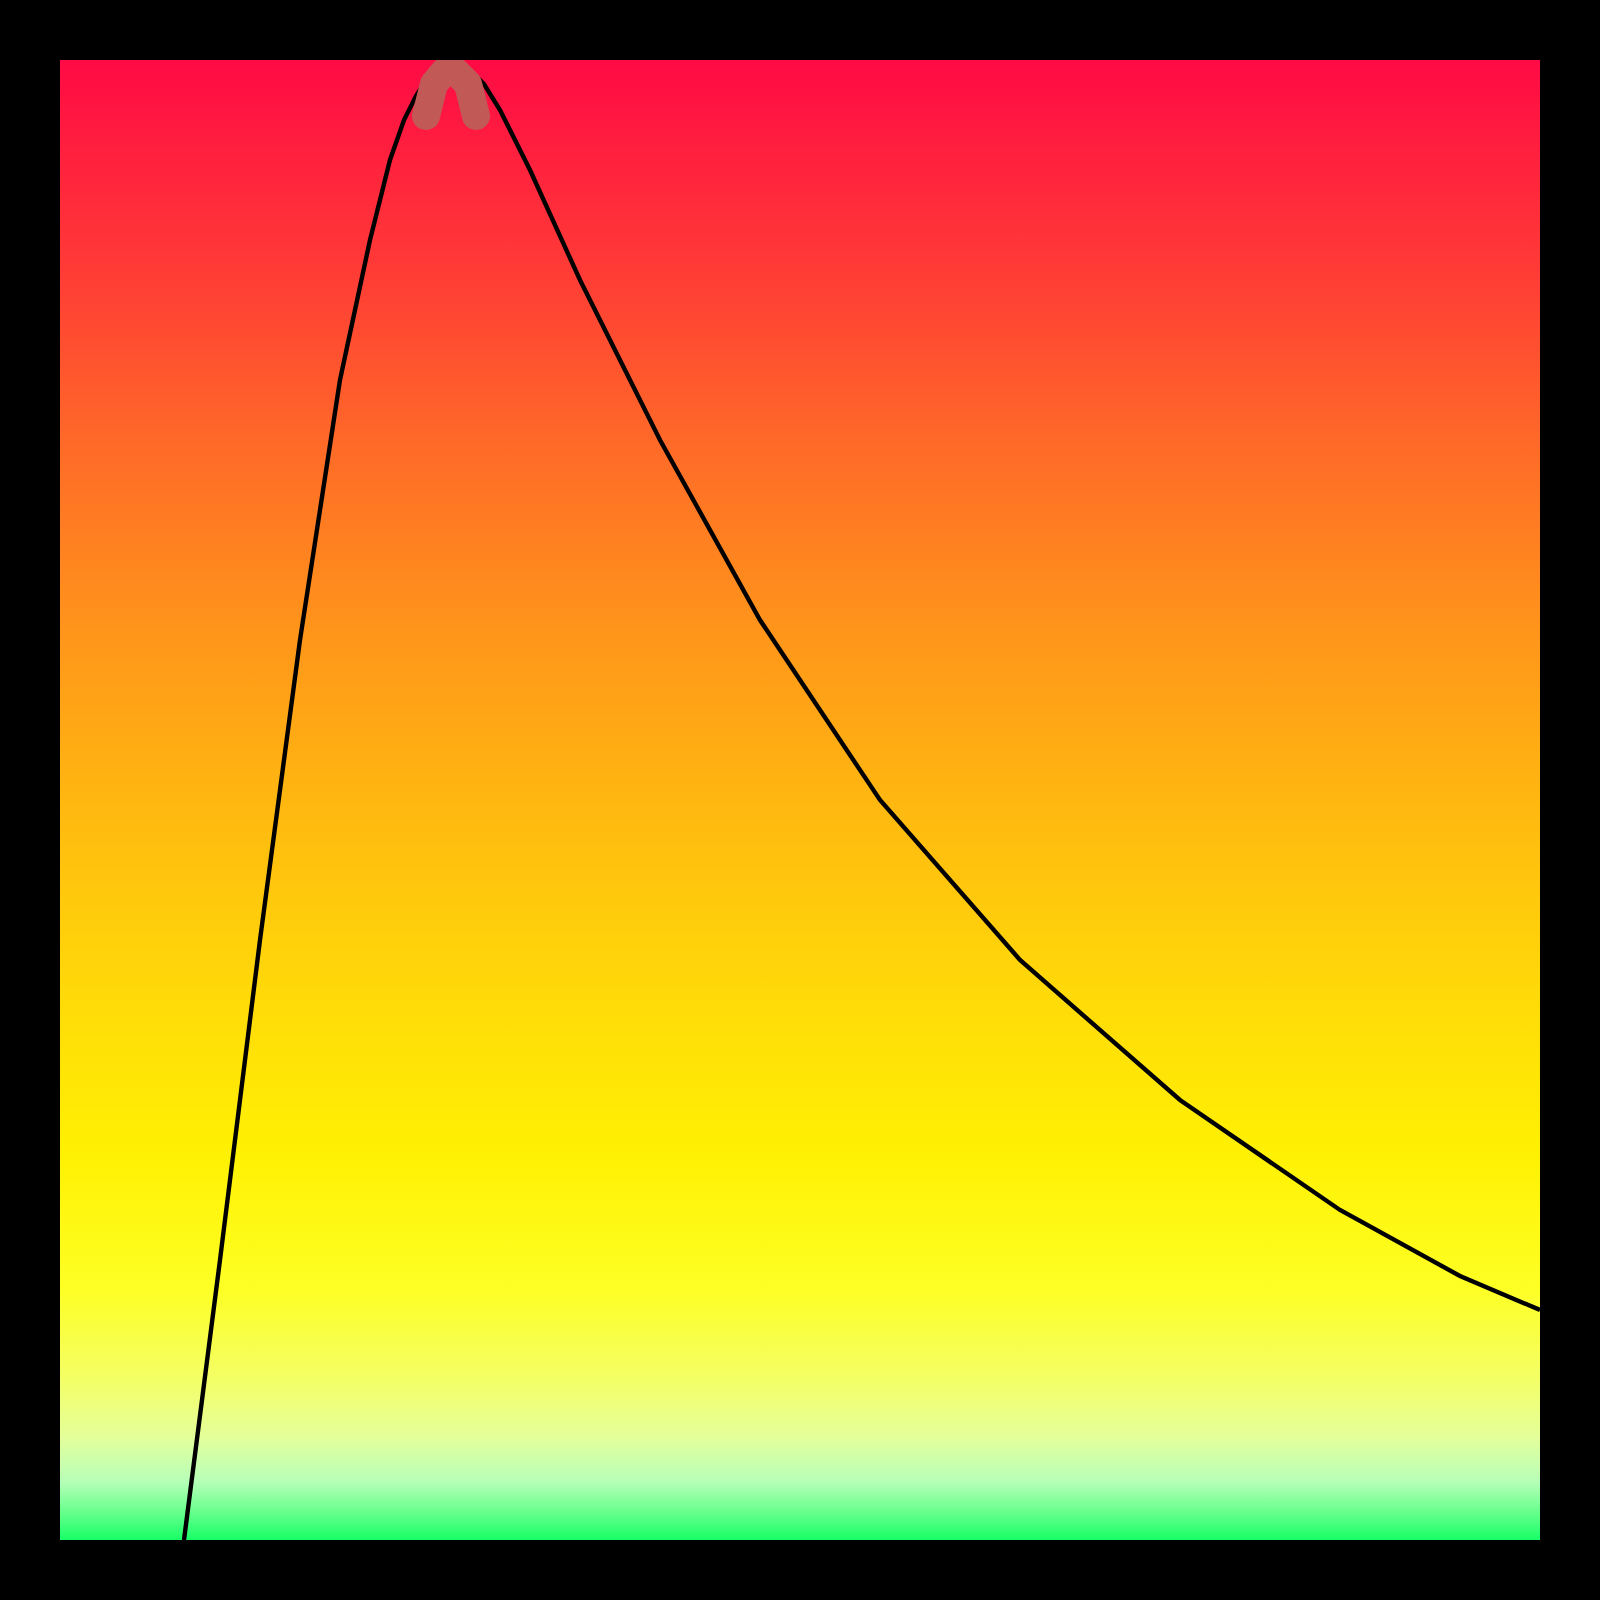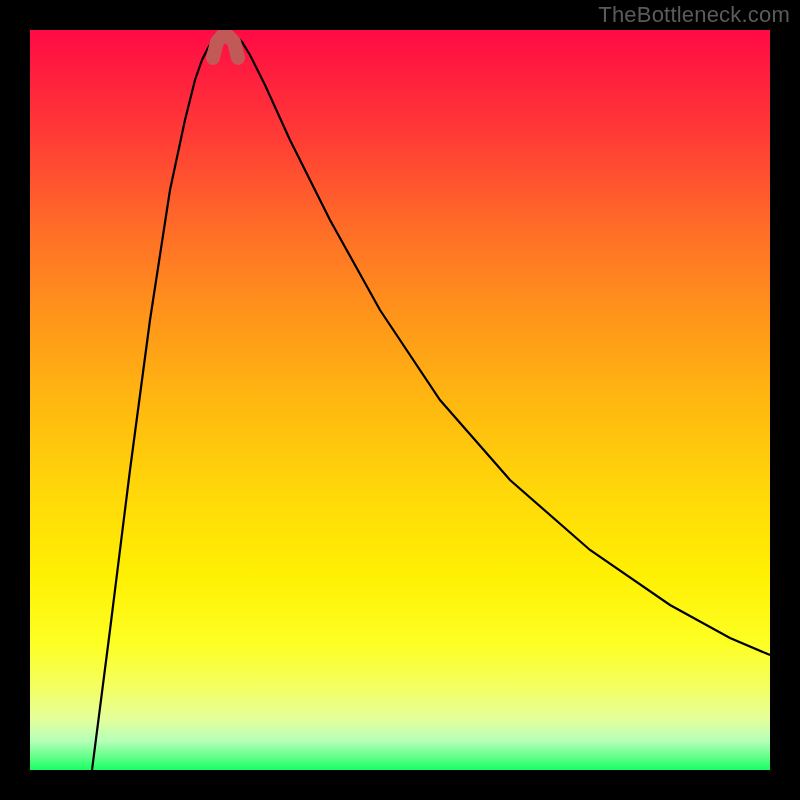--- a/index.html
+++ b/index.html
@@ -73,21 +73,20 @@
     stroke: #c15a57;
     stroke-width: 14;
     stroke-linecap: round;
     stroke-linejoin: round;
   }
 </style>
 </head>
 <body>
 
 <div class="frame">
-  <div class="watermark">TheBottleneck.com</div>
 
   <div class="plot">
     <div class="gradient"></div>
 
     <svg class="curves" viewBox="0 0 740 740" preserveAspectRatio="none">
       <path id="left-curve" class="curve" d="M62.0 740.0 L80.0 600.0 L100.0 440.0 L120.0 290.0 L140.0 160.0 L155.0 90.0 L165.0 50.0 L172.0 30.0 L178.0 18.0 L183.0 10.0 L187.0 7.0"></path>
       <path id="right-curve" class="curve" d="M207.0 7.0 L212.0 12.0 L220.0 25.0 L235.0 55.0 L260.0 110.0 L300.0 190.0 L350.0 280.0 L410.0 370.0 L480.0 450.0 L560.0 520.0 L640.0 575.0 L700.0 608.0 L740.0 625.0"></path>
       <path id="u-marker" class="tip" d="M183.0 28.0 L187.0 12.0 L192.0 6.0 L198.0 6.0 L204.0 12.0 L208.0 28.0"></path>
     </svg>
   </div>

